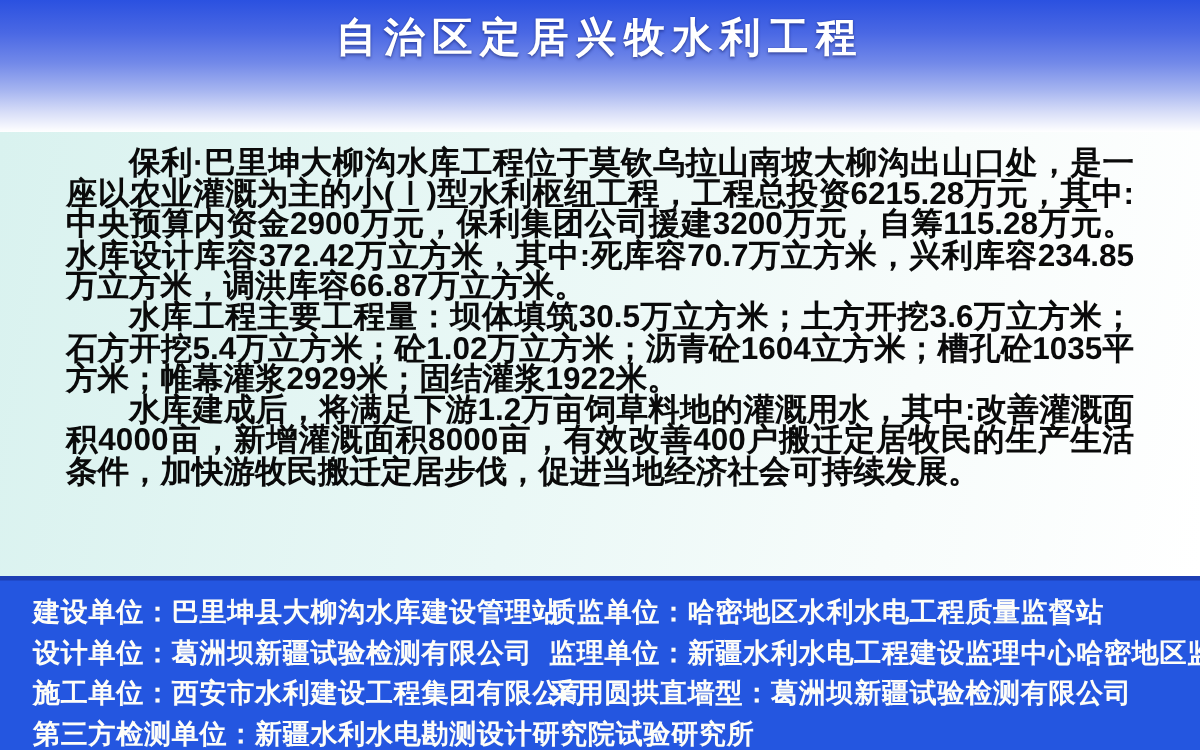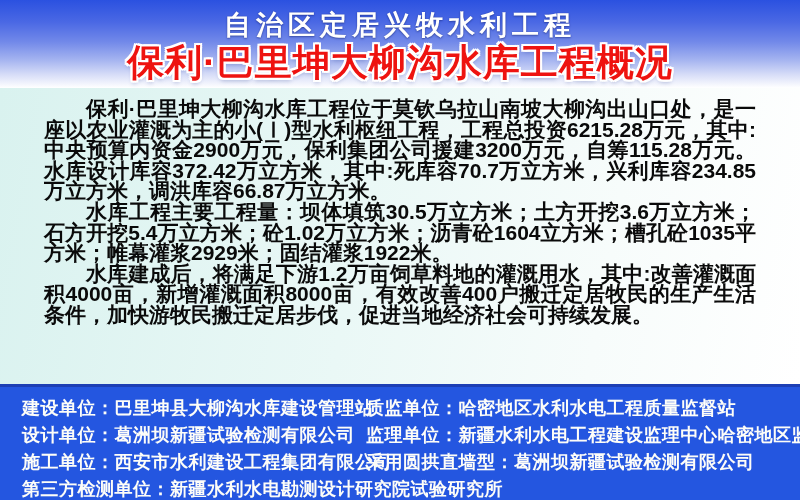--- a/index.html
+++ b/index.html
@@ -69,21 +69,20 @@
   .credit-row.full { grid-template-columns: 1fr; }
   .credit-cell { white-space: nowrap; letter-spacing: .5px; }
 </style>
 </head>
 <body>
 
 <div class="poster">
 
   <div class="header">
     <div class="program-label">自治区定居兴牧水利工程</div>
-    <div class="main-title">保利·巴里坤大柳沟水库工程概况</div>
   </div>
 
   <div class="overview">
     <p>保利·巴里坤大柳沟水库工程位于莫钦乌拉山南坡大柳沟出山口处，是一座以农业灌溉为主的小(Ⅰ)型水利枢纽工程，工程总投资6215.28万元，其中:中央预算内资金2900万元，保利集团公司援建3200万元，自筹115.28万元。水库设计库容372.42万立方米，其中:死库容70.7万立方米，兴利库容234.85万立方米，调洪库容66.87万立方米。</p>
     <p>水库工程主要工程量：坝体填筑30.5万立方米；土方开挖3.6万立方米；石方开挖5.4万立方米；砼1.02万立方米；沥青砼1604立方米；槽孔砼1035平方米；帷幕灌浆2929米；固结灌浆1922米。</p>
     <p>水库建成后，将满足下游1.2万亩饲草料地的灌溉用水，其中:改善灌溉面积4000亩，新增灌溉面积8000亩，有效改善400户搬迁定居牧民的生产生活条件，加快游牧民搬迁定居步伐，促进当地经济社会可持续发展。</p>
   </div>
 
   <div class="credits">
     <div class="credit-row">

